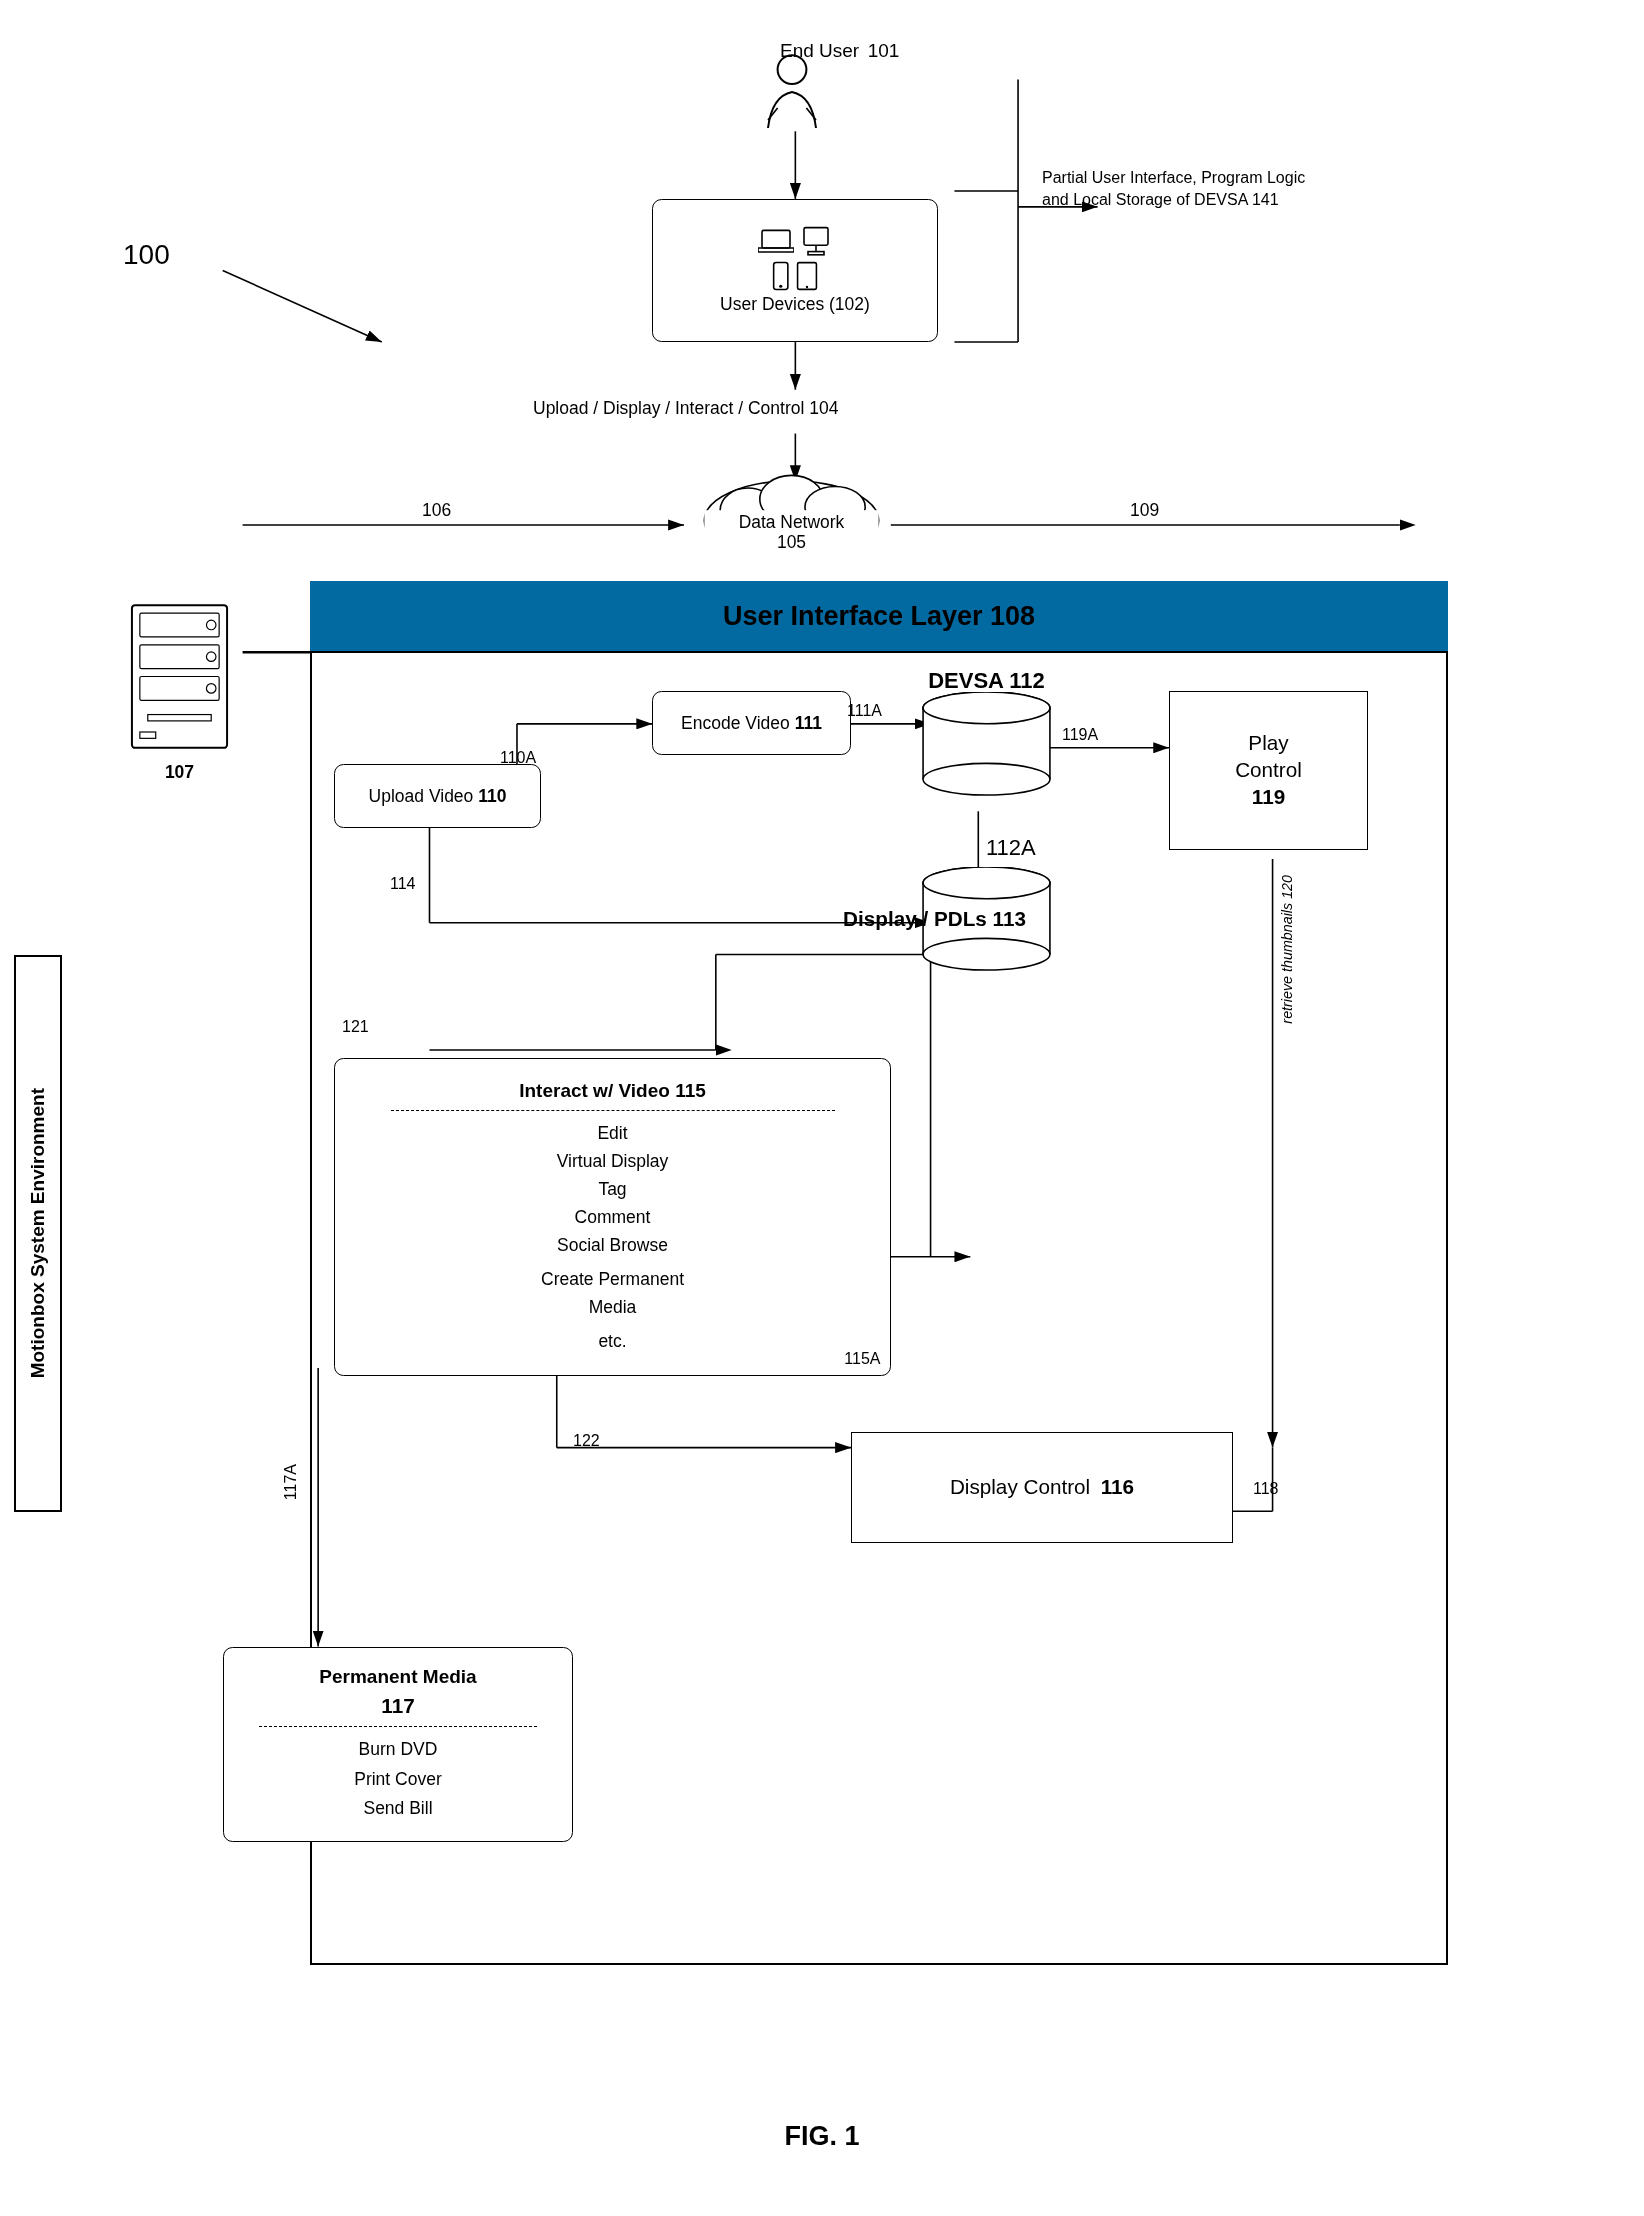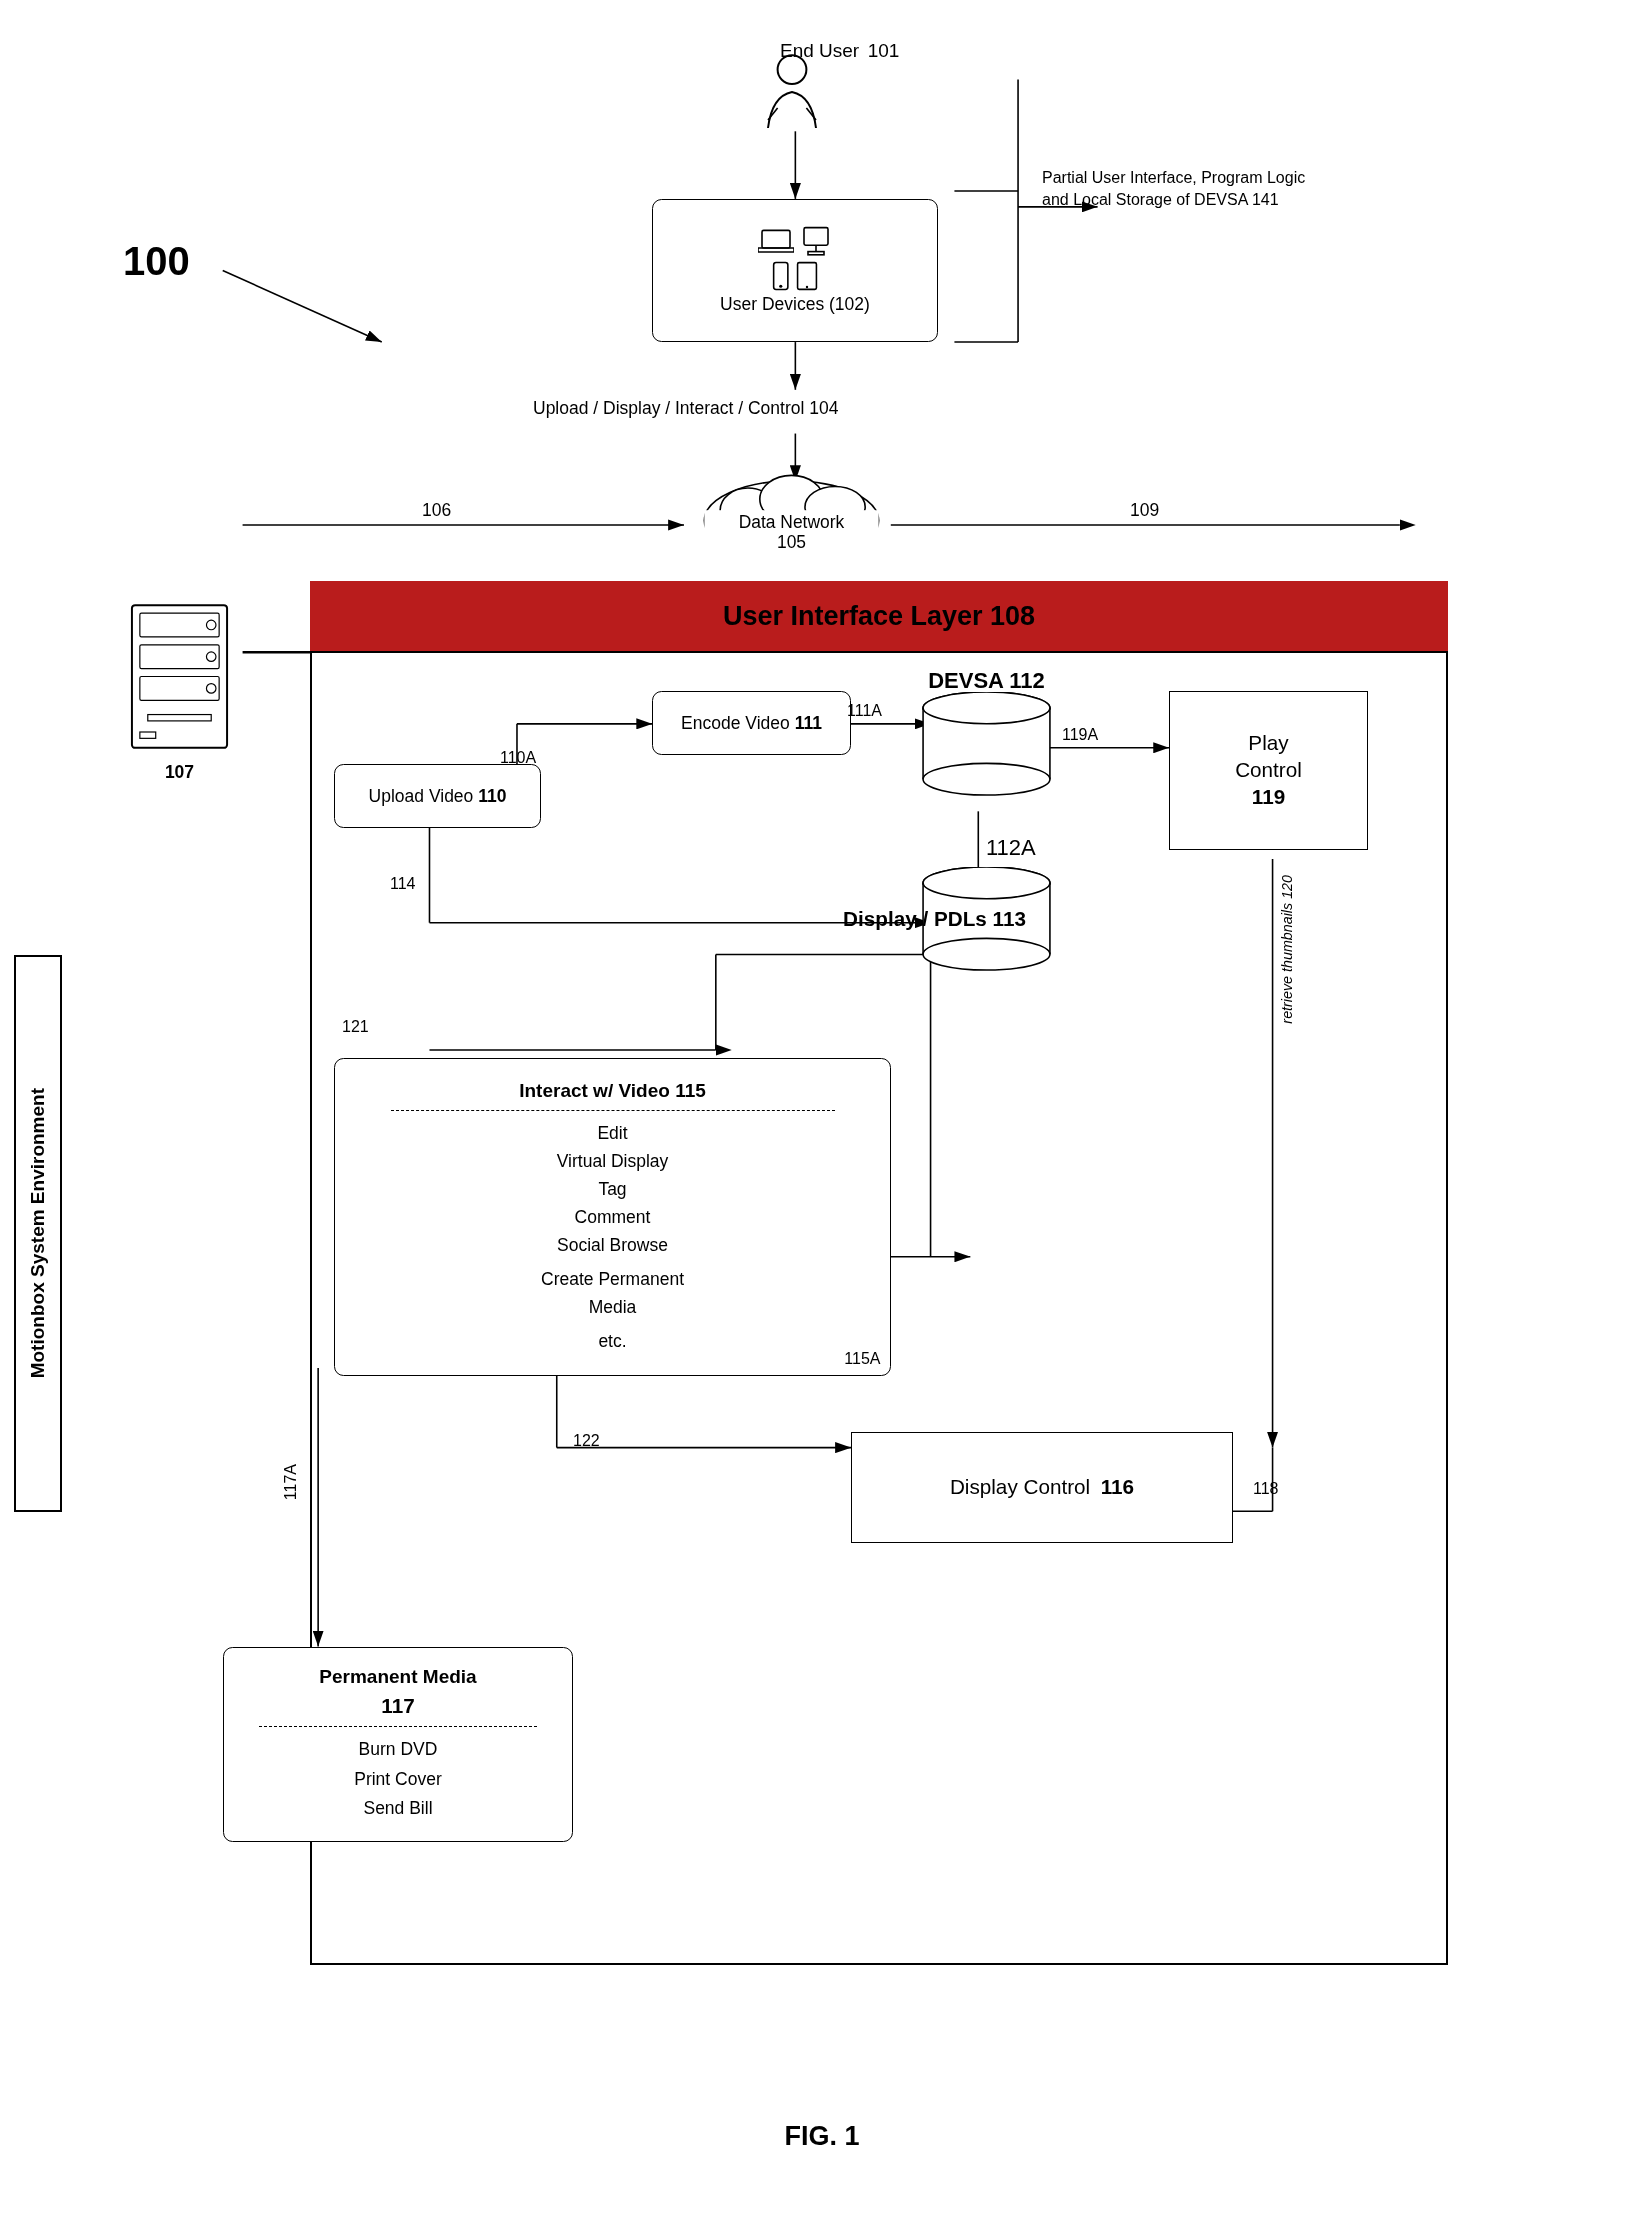--- a/index.html
+++ b/index.html
@@ -140,21 +140,21 @@
 
     <line x1="1200" y1="240" x2="1280" y2="240" stroke="#000" stroke-width="2"></line>
     <line x1="1280" y1="100" x2="1280" y2="430" stroke="#000" stroke-width="2"></line>
     <line x1="1200" y1="430" x2="1280" y2="430" stroke="#000" stroke-width="2"></line>
 
     <line x1="1280" y1="260" x2="1380" y2="260" stroke="#000" stroke-width="2" marker-end="url(#arrowhead)"></line>
 
     <line x1="280" y1="340" x2="480" y2="430" stroke="#000" stroke-width="2" marker-end="url(#arrowhead)"></line>
   </svg>
 
-  <div class="diagram-num" style="left:123px; top:239px; font-size:40px; font-weight:bold;">100</div>
+  <div class="diagram-num" style="left:123px; top:239px; font-size:28px; font-weight:normal;">100</div>
 
   <div class="label" style="left:780px; top:40px; font-size:19px;">
     <span>End User</span>
     <span style="margin-left:3.2px;">101</span>
   </div>
 
   <div style="position:absolute; left:760px; top:52px;">
     <svg width="64" height="80" viewBox="0 0 80 100" xmlns="http://www.w3.org/2000/svg">
       <circle cx="40" cy="22" r="18" fill="none" stroke="#000" stroke-width="2.5"></circle>
       <path d="M10,95 Q15,55 40,50 Q65,55 70,95" fill="none" stroke="#000" stroke-width="2.5"></path>
@@ -214,21 +214,21 @@
   </div>
 
   <div class="label" style="left:422px; top:500px; font-size:17.5px;">106</div>
 
   <div class="label" style="left:1130px; top:500px; font-size:17.5px;">109</div>
 
   <div class="system-box" style="left:310px; top:581px; width:1138px; height:1384px; border:2.4px solid #000;">
   </div>
 
   <div style="position:absolute; left:310px; top:581px; width:1138px; height:72px; 
-              border-bottom:2.4px solid #000; background:#b91c1c; display:flex; align-items:center; justify-content:center;">
+              border-bottom:2.4px solid #000; background:#0369a1; display:flex; align-items:center; justify-content:center;">
     <span style="font-size:27px; font-weight:bold;">
       User Interface Layer <span>108</span>
     </span>
   </div>
 
   <div style="position:absolute; left:14.3px; top:955px; width:48px; height:557px;
               border:2.4px solid #000; display:flex; align-items:center; justify-content:center; background:#fff;">
     <span style="writing-mode:vertical-rl; transform:rotate(180deg); font-size:19px; font-weight:bold; white-space:nowrap;">Motionbox System Environment</span>
   </div>
 

